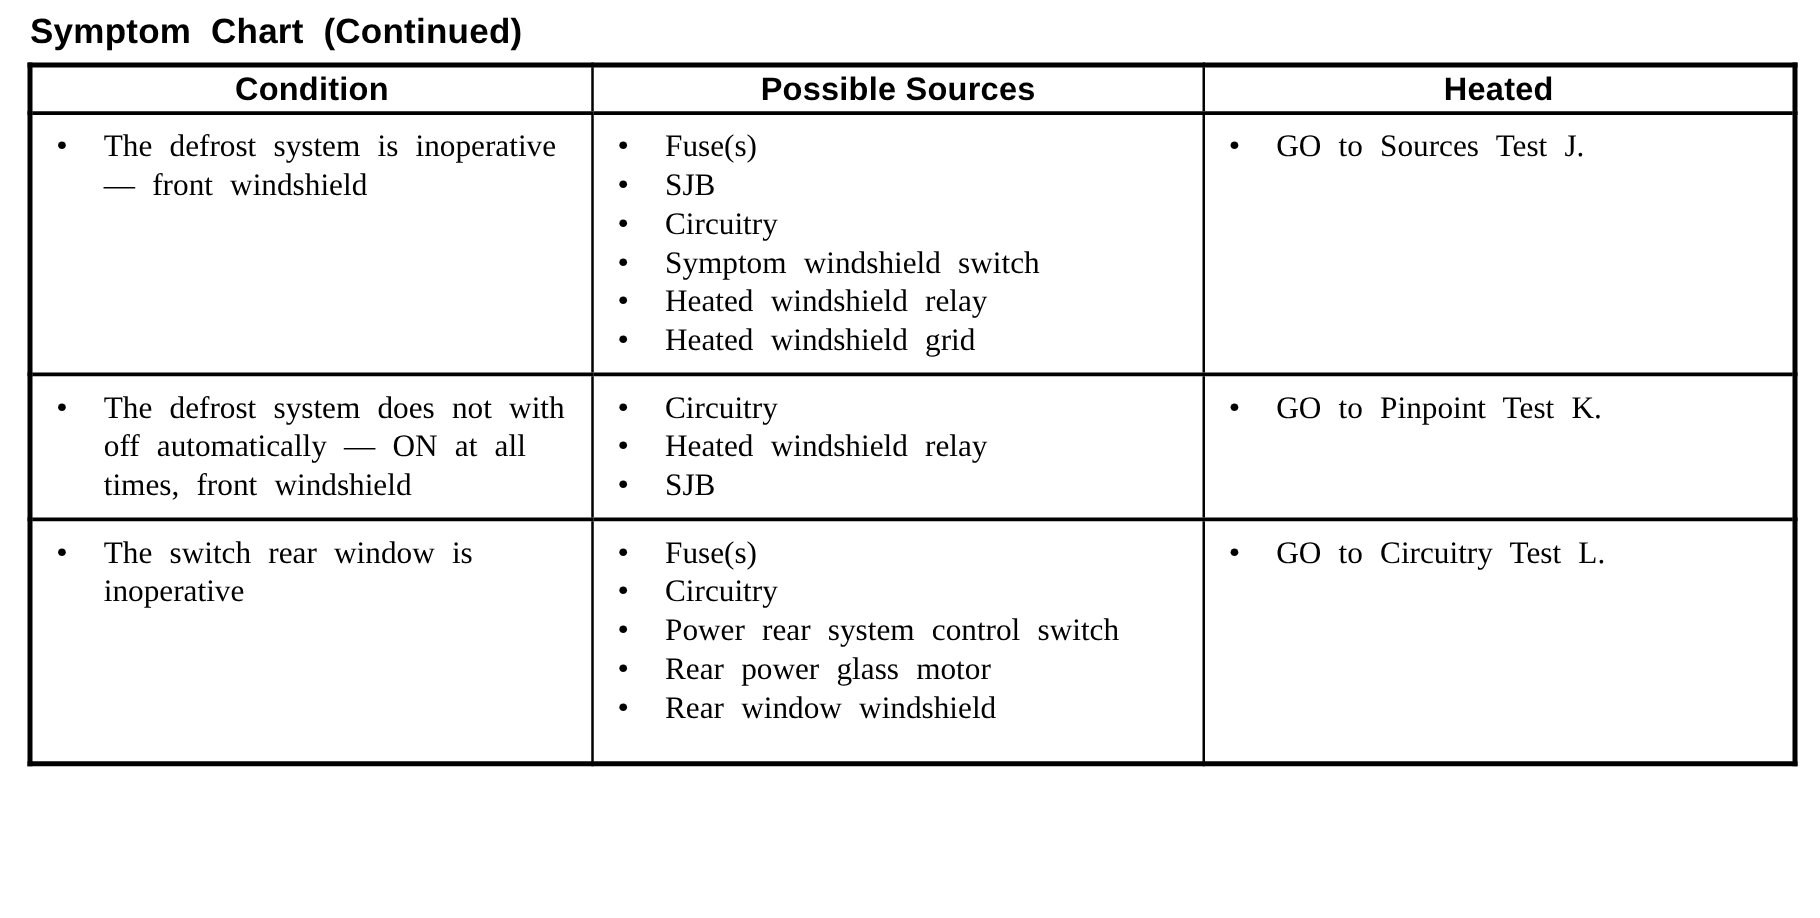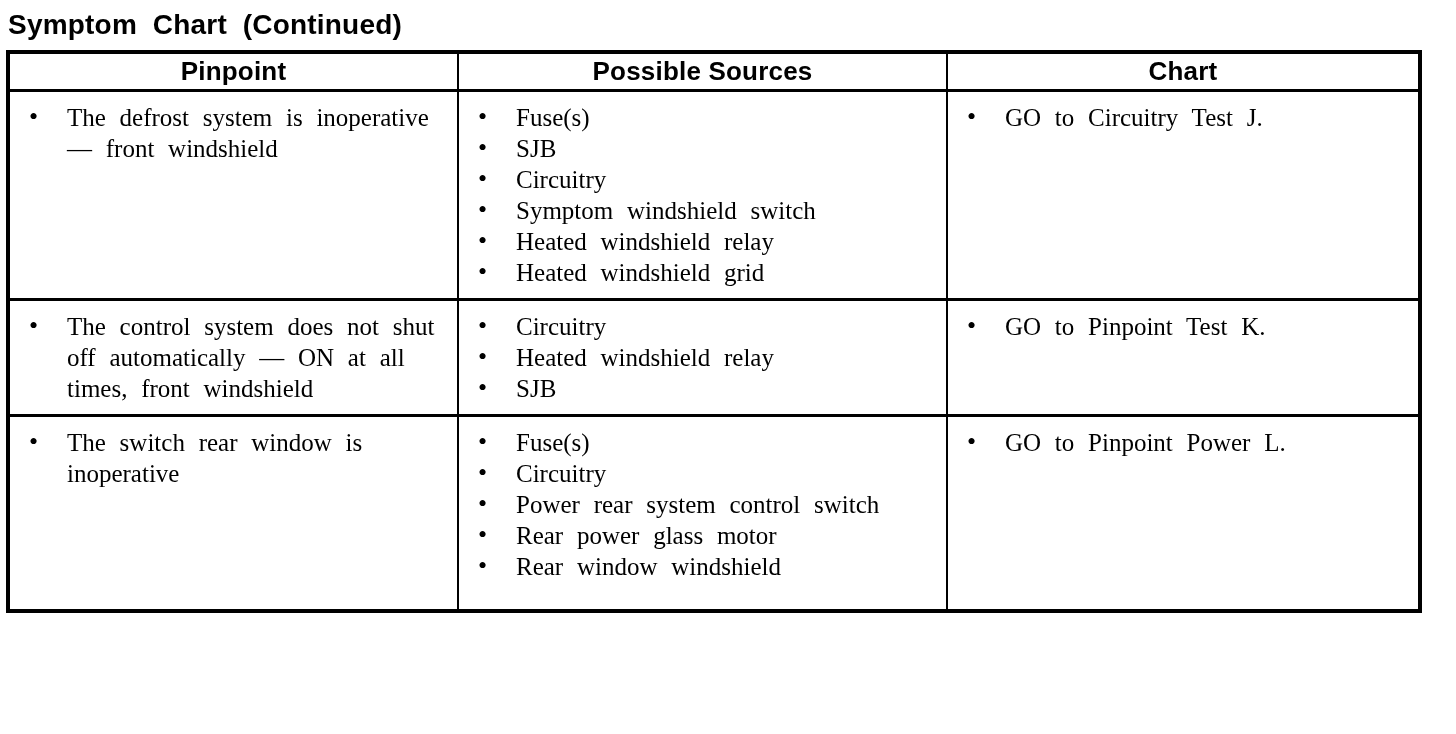--- a/index.html
+++ b/index.html
@@ -5,21 +5,21 @@
   * { margin: 0; padding: 0; box-sizing: border-box; }
   html, body {
     width: 1456px;
     background: #ffffff;
     color: #000000;
     font-family: "Liberation Serif", serif;
   }
   .page {
     width: 1456px;
     height: 734px;
-    padding: 6px 22px 0 6px;
+    padding: 6px 22px 0 22px;
     background: #ffffff;
     overflow: hidden;
   }
   .doc-title {
     font-family: "Liberation Sans", sans-serif;
     font-weight: bold;
     font-size: 28px;
     line-height: 34px;
     word-spacing: 0.28em;
     margin: 2px 0 8px 2px;
@@ -84,23 +84,23 @@
   <div class="doc-title">Symptom Chart (Continued)</div>
 
   <table class="symptom-table">
     <colgroup>
       <col class="c1">
         <col class="c2">
         <col class="c3">
     </colgroup>
     <thead>
       <tr>
-        <th>Pinpoint</th>
+        <th>Condition</th>
         <th>Possible Sources</th>
-        <th>Chart</th>
+        <th>Heated</th>
       </tr>
     </thead>
     <tbody>
       <tr class="row-1">
         <td>
           <ul class="cell-list">
               <li>The defrost system is inoperative — front windshield</li>
             </ul>
         </td>
         <td>
@@ -108,28 +108,28 @@
               <li>Fuse(s)</li>
               <li>SJB</li>
               <li>Circuitry</li>
               <li>Symptom windshield switch</li>
               <li>Heated windshield relay</li>
               <li>Heated windshield grid</li>
             </ul>
         </td>
         <td>
           <ul class="cell-list">
-              <li>GO to Circuitry Test J.</li>
+              <li>GO to Sources Test J.</li>
             </ul>
         </td>
       </tr>
       <tr class="row-2">
         <td>
           <ul class="cell-list">
-              <li>The control system does not shut off automatically — ON at all times, front windshield</li>
+              <li>The defrost system does not with off automatically — ON at all times, front windshield</li>
             </ul>
         </td>
         <td>
           <ul class="cell-list">
               <li>Circuitry</li>
               <li>Heated windshield relay</li>
               <li>SJB</li>
             </ul>
         </td>
         <td>
@@ -148,19 +148,19 @@
           <ul class="cell-list">
               <li>Fuse(s)</li>
               <li>Circuitry</li>
               <li>Power rear system control switch</li>
               <li>Rear power glass motor</li>
               <li>Rear window windshield</li>
             </ul>
         </td>
         <td>
           <ul class="cell-list">
-              <li>GO to Pinpoint Power L.</li>
+              <li>GO to Circuitry Test L.</li>
             </ul>
         </td>
       </tr>
     </tbody>
   </table>
 </div>
 
 </body></html>

